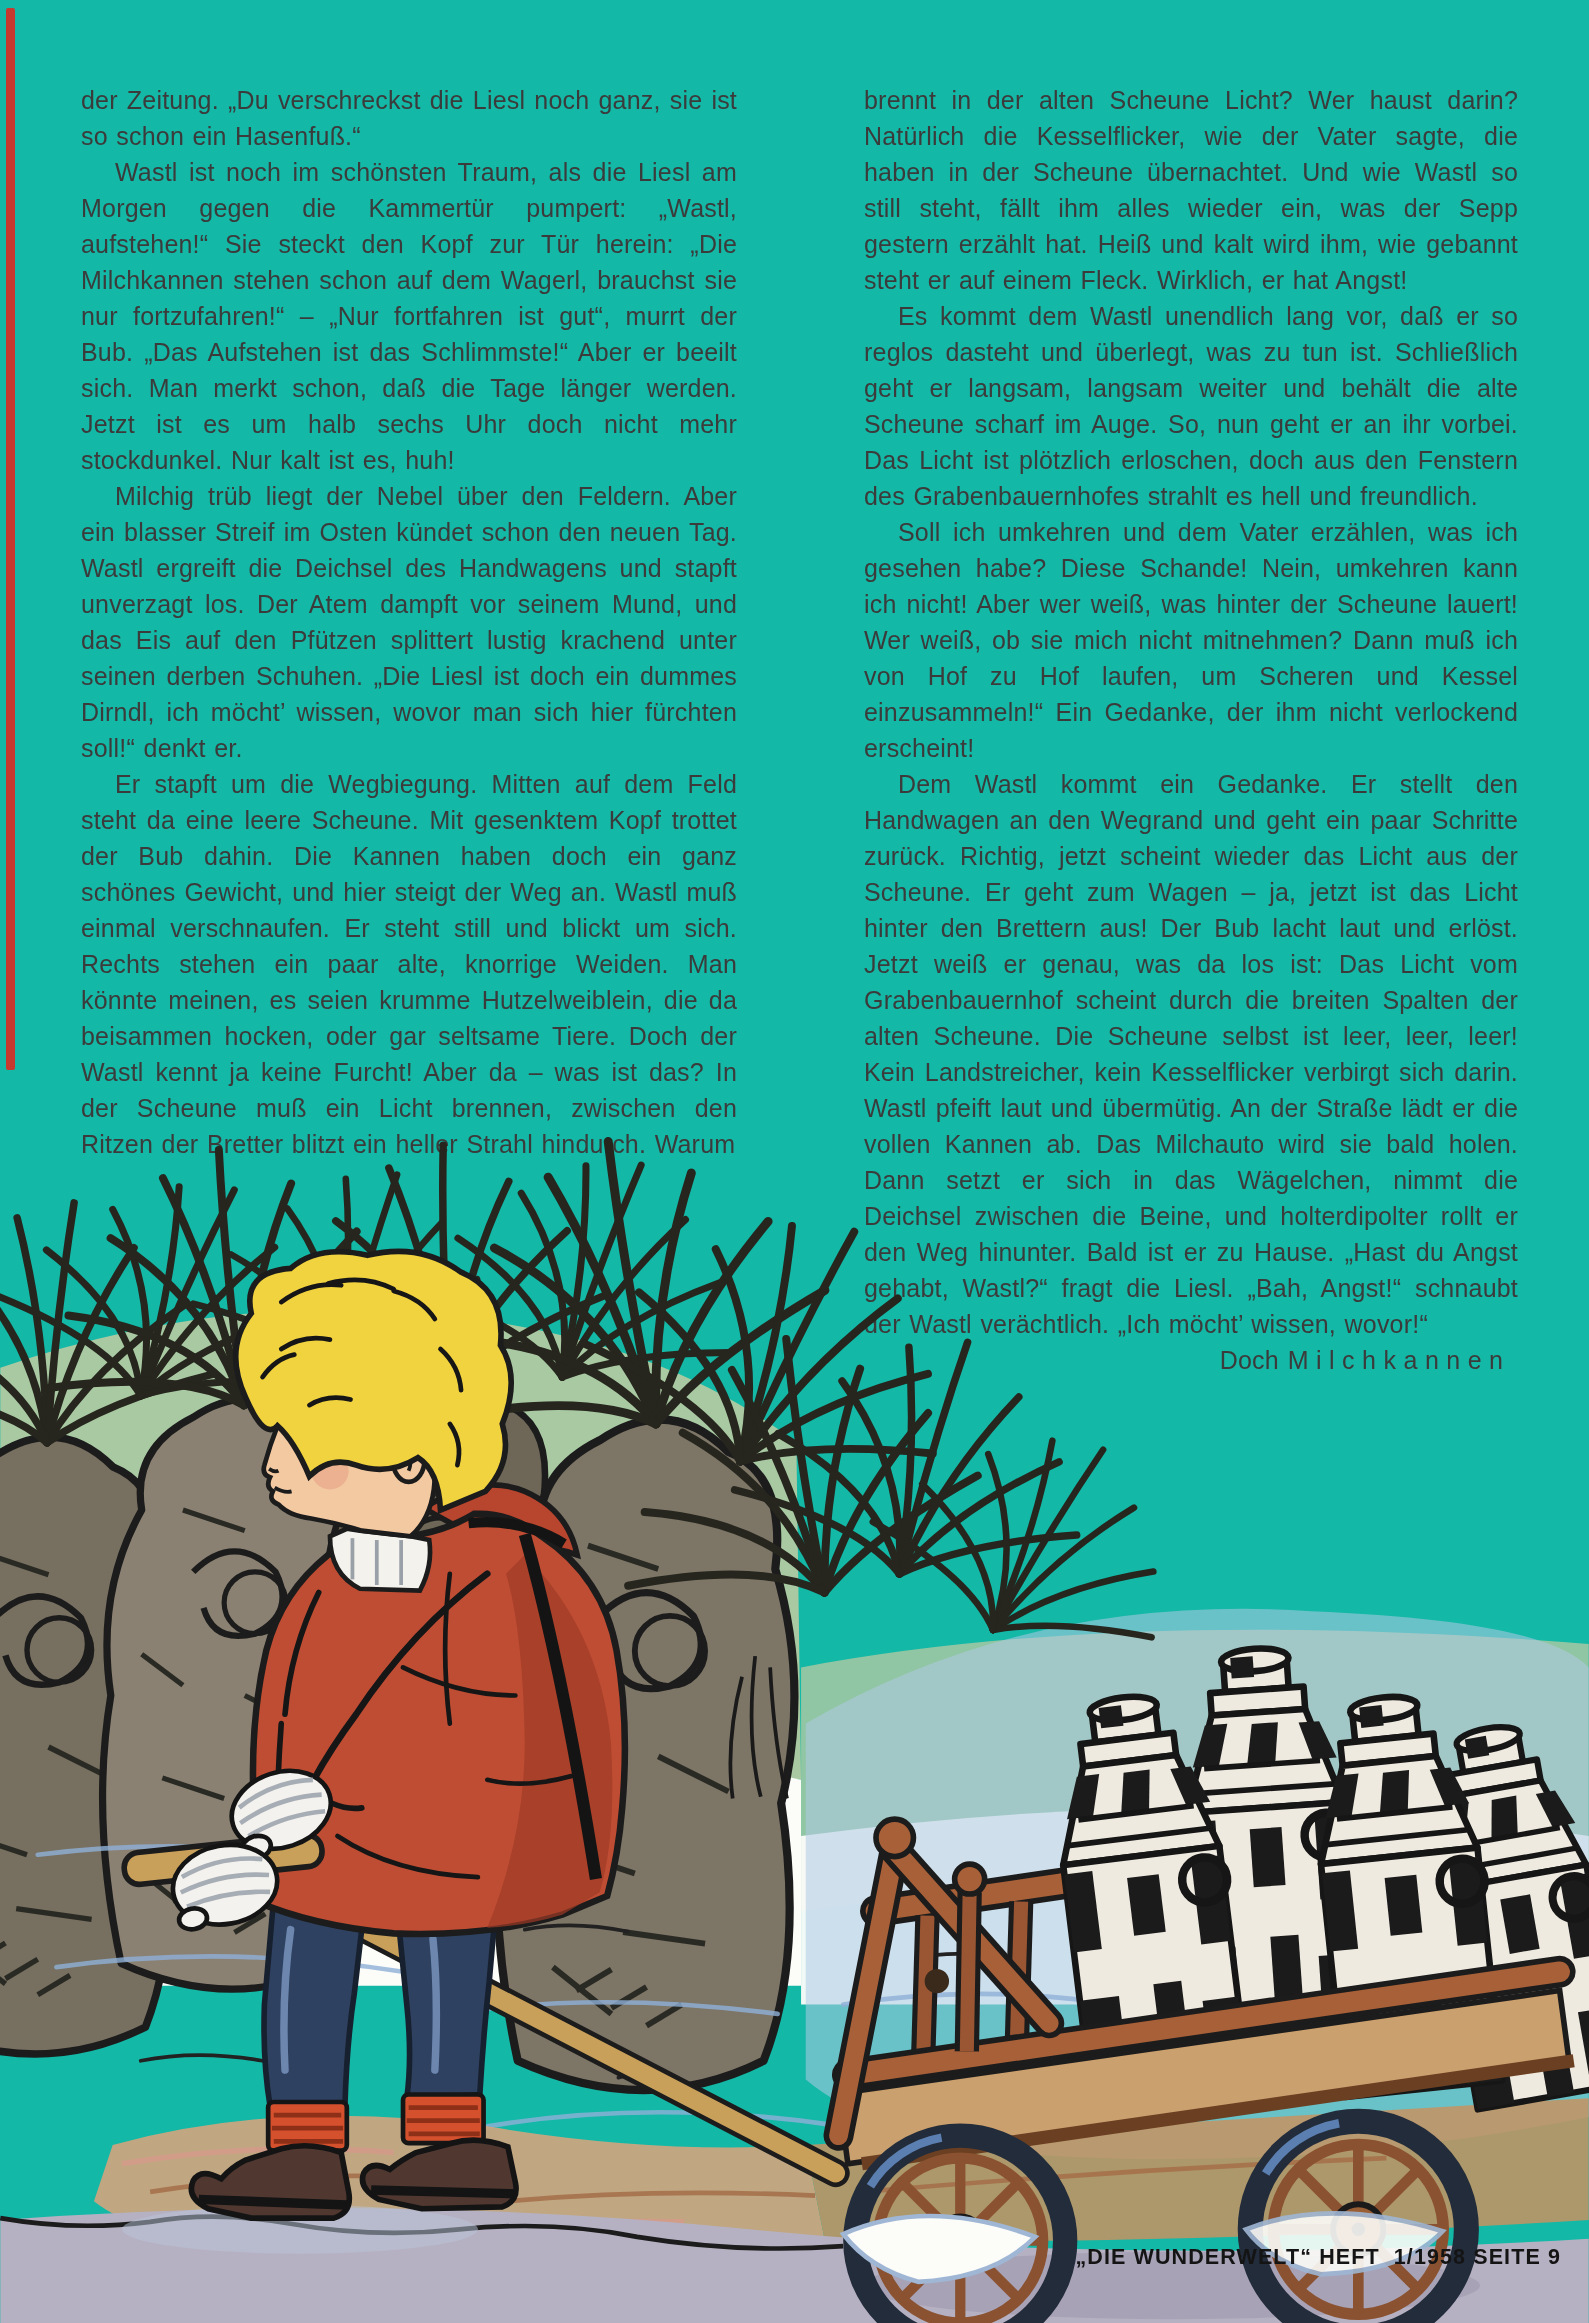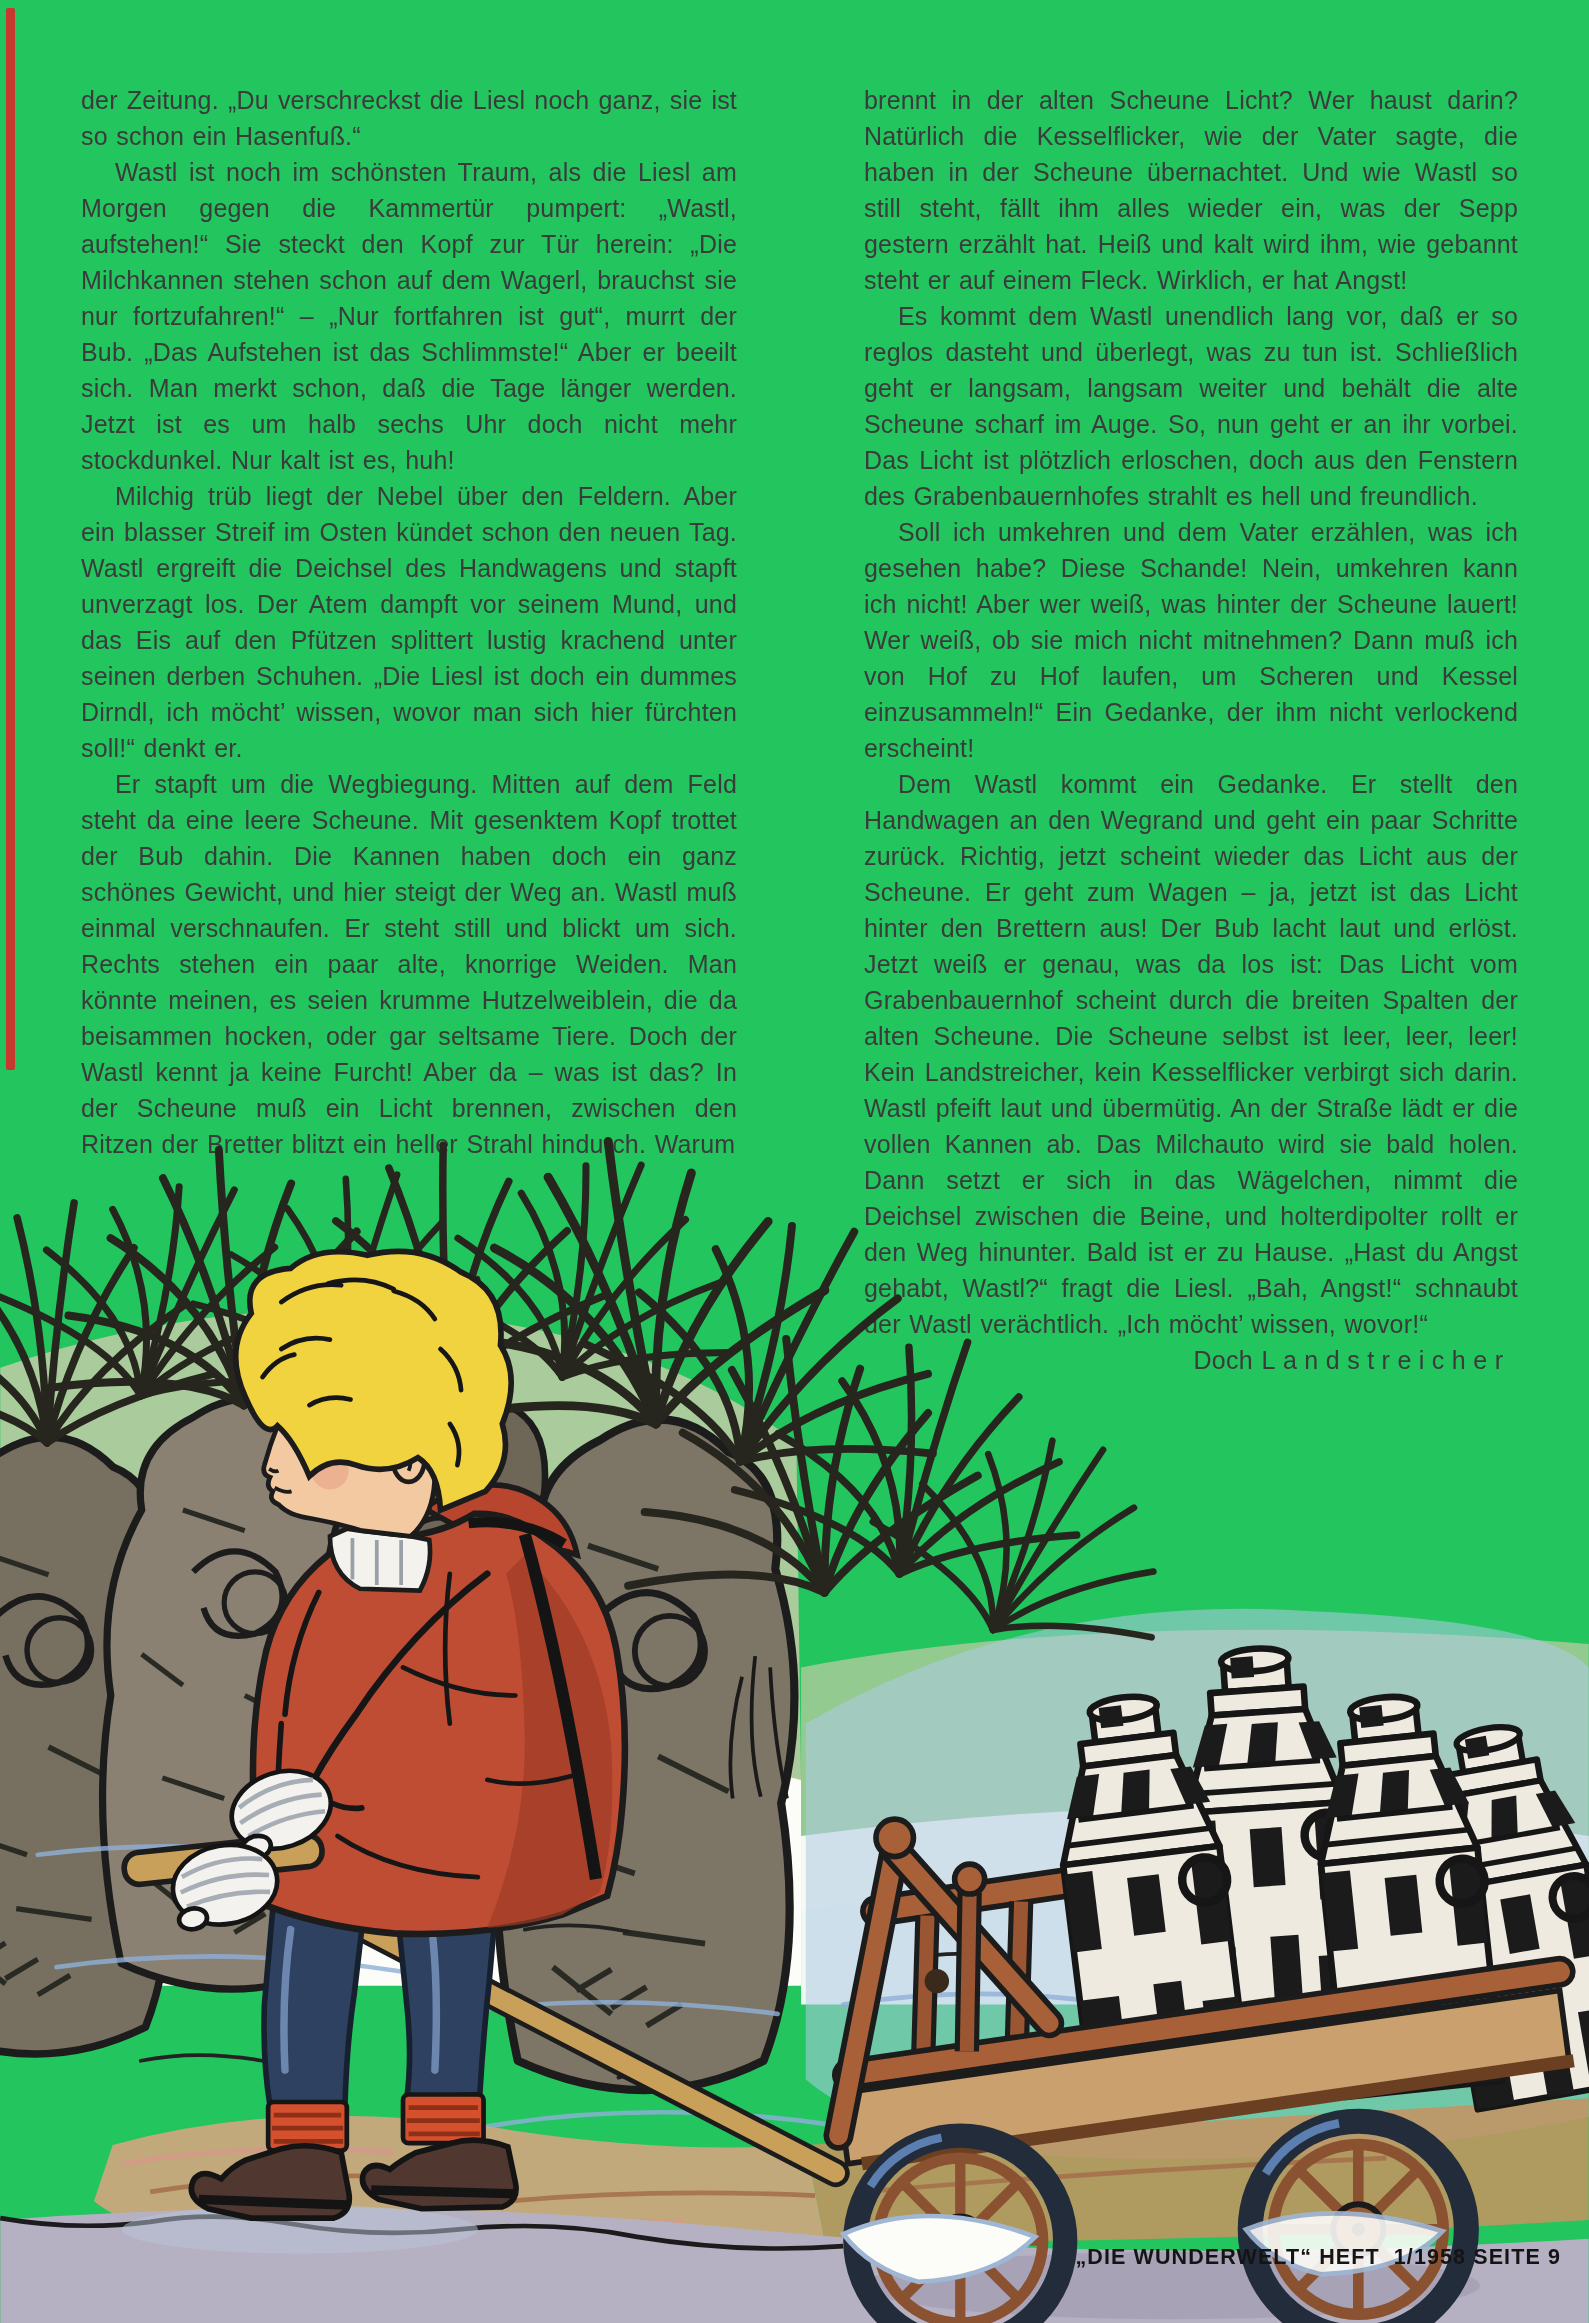--- a/index.html
+++ b/index.html
@@ -1,17 +1,17 @@
 <!DOCTYPE html>
 <html lang="de" style="font-size:15px"><head>
 <meta charset="utf-8">
 <style>
   html,body{margin:0;padding:0;}
   body{width:1589px;height:2324px;background:#e9e9e6;font-family:"Liberation Sans",sans-serif;}
-  #page{position:relative;width:1589px;height:2324px;background:#22c55e;overflow:hidden;}
+  #page{position:relative;width:1589px;height:2324px;background:#14b8a6;overflow:hidden;}
   .edge-stripe{position:absolute;left:5.6px;top:7.5px;width:9.4px;height:1062px;background:#c6392f;border-radius:1.9px;}
   .text-col{position:absolute;top:82px;font-size:25px;line-height:36px;color:#3b3b3b;
             text-align:justify;word-spacing:1.4px;letter-spacing:0.2px;hyphens:auto;-webkit-hyphens:auto;}
   .col-left{left:81px;width:656px;}
   .col-right{left:817px;width:654px;margin-left:47px;}
   .text-col p{margin:0;}
   .text-col p.indent{text-indent:34px;}
   .author-line{margin-top:5.6px;text-align:right;padding-right:7.5px;color:#3b3b3b;}
   .author-last{letter-spacing:.30em;margin-left:.35em;}
   .footer-caption{position:absolute;right:28px;top:2245px;font-weight:700;font-size:21.5px;
@@ -30,21 +30,21 @@
     <p class="indent">Wastl ist noch im schönsten Traum, als die Liesl am Morgen gegen die Kammertür pumpert: „Wastl, aufstehen!“ Sie steckt den Kopf zur Tür herein: „Die Milchkannen stehen schon auf dem Wagerl, brauchst sie nur fortzufahren!“ – „Nur fortfahren ist gut“, murrt der Bub. „Das Aufstehen ist das Schlimmste!“ Aber er beeilt sich. Man merkt schon, daß die Tage länger werden. Jetzt ist es um halb sechs Uhr doch nicht mehr stockdunkel. Nur kalt ist es, huh!</p>
     <p class="indent">Milchig trüb liegt der Nebel über den Feldern. Aber ein blasser Streif im Osten kündet schon den neuen Tag. Wastl ergreift die Deichsel des Handwagens und stapft unverzagt los. Der Atem dampft vor seinem Mund, und das Eis auf den Pfützen splittert lustig krachend unter seinen derben Schuhen. „Die Liesl ist doch ein dummes Dirndl, ich möcht’ wissen, wovor man sich hier fürchten soll!“ denkt er.</p>
     <p class="indent">Er stapft um die Wegbiegung. Mitten auf dem Feld steht da eine leere Scheune. Mit gesenktem Kopf trottet der Bub dahin. Die Kannen haben doch ein ganz schönes Gewicht, und hier steigt der Weg an. Wastl muß einmal verschnaufen. Er steht still und blickt um sich. Rechts stehen ein paar alte, knorrige Weiden. Man könnte meinen, es seien krumme Hutzelweiblein, die da beisammen hocken, oder gar seltsame Tiere. Doch der Wastl kennt ja keine Furcht! Aber da – was ist das? In der Scheune muß ein Licht brennen, zwischen den Ritzen der Bretter blitzt ein heller Strahl hindurch. Warum</p>
   </div>
 
   <div class="text-col col-right">
     <p>brennt in der alten Scheune Licht? Wer haust darin? Natürlich die Kesselflicker, wie der Vater sagte, die haben in der Scheune übernachtet. Und wie Wastl so still steht, fällt ihm alles wieder ein, was der Sepp gestern erzählt hat. Heiß und kalt wird ihm, wie gebannt steht er auf einem Fleck. Wirklich, er hat Angst!</p>
     <p class="indent">Es kommt dem Wastl unendlich lang vor, daß er so reglos dasteht und überlegt, was zu tun ist. Schließlich geht er langsam, langsam weiter und behält die alte Scheune scharf im Auge. So, nun geht er an ihr vorbei. Das Licht ist plötzlich erloschen, doch aus den Fenstern des Grabenbauernhofes strahlt es hell und freundlich.</p>
     <p class="indent">Soll ich umkehren und dem Vater erzählen, was ich gesehen habe? Diese Schande! Nein, umkehren kann ich nicht! Aber wer weiß, was hinter der Scheune lauert! Wer weiß, ob sie mich nicht mitnehmen? Dann muß ich von Hof zu Hof laufen, um Scheren und Kessel einzusammeln!“ Ein Gedanke, der ihm nicht verlockend erscheint!</p>
     <p class="indent">Dem Wastl kommt ein Gedanke. Er stellt den Handwagen an den Wegrand und geht ein paar Schritte zurück. Richtig, jetzt scheint wieder das Licht aus der Scheune. Er geht zum Wagen – ja, jetzt ist das Licht hinter den Brettern aus! Der Bub lacht laut und erlöst. Jetzt weiß er genau, was da los ist: Das Licht vom Grabenbauernhof scheint durch die breiten Spalten der alten Scheune. Die Scheune selbst ist leer, leer, leer! Kein Landstreicher, kein Kesselflicker verbirgt sich darin. Wastl pfeift laut und übermütig. An der Straße lädt er die vollen Kannen ab. Das Milchauto wird sie bald holen. Dann setzt er sich in das Wägelchen, nimmt die Deichsel zwischen die Beine, und holterdipolter rollt er den Weg hinunter. Bald ist er zu Hause. „Hast du Angst gehabt, Wastl?“ fragt die Liesl. „Bah, Angst!“ schnaubt der Wastl verächtlich. „Ich möcht’ wissen, wovor!“</p>
-    <p class="author-line"><span>Doch</span><span class="author-last">Landstreicher</span></p>
+    <p class="author-line"><span>Doch</span><span class="author-last">Milchkannen</span></p>
   </div>
 
   <svg class="illustration" viewBox="0 0 1696 1340">
     <defs>
       <g id="tuft" fill="none" stroke="#26261e" stroke-width="5" stroke-linecap="round">
         <path d="M0,0 Q-8,-70 -60,-120"></path>
           <path d="M0,0 Q-2,-80 -20,-150"></path>
         <path d="M0,0 Q6,-85 18,-160"></path>
           <path d="M0,0 Q18,-70 58,-130"></path>
         <path d="M0,0 Q30,-50 92,-92"></path>

